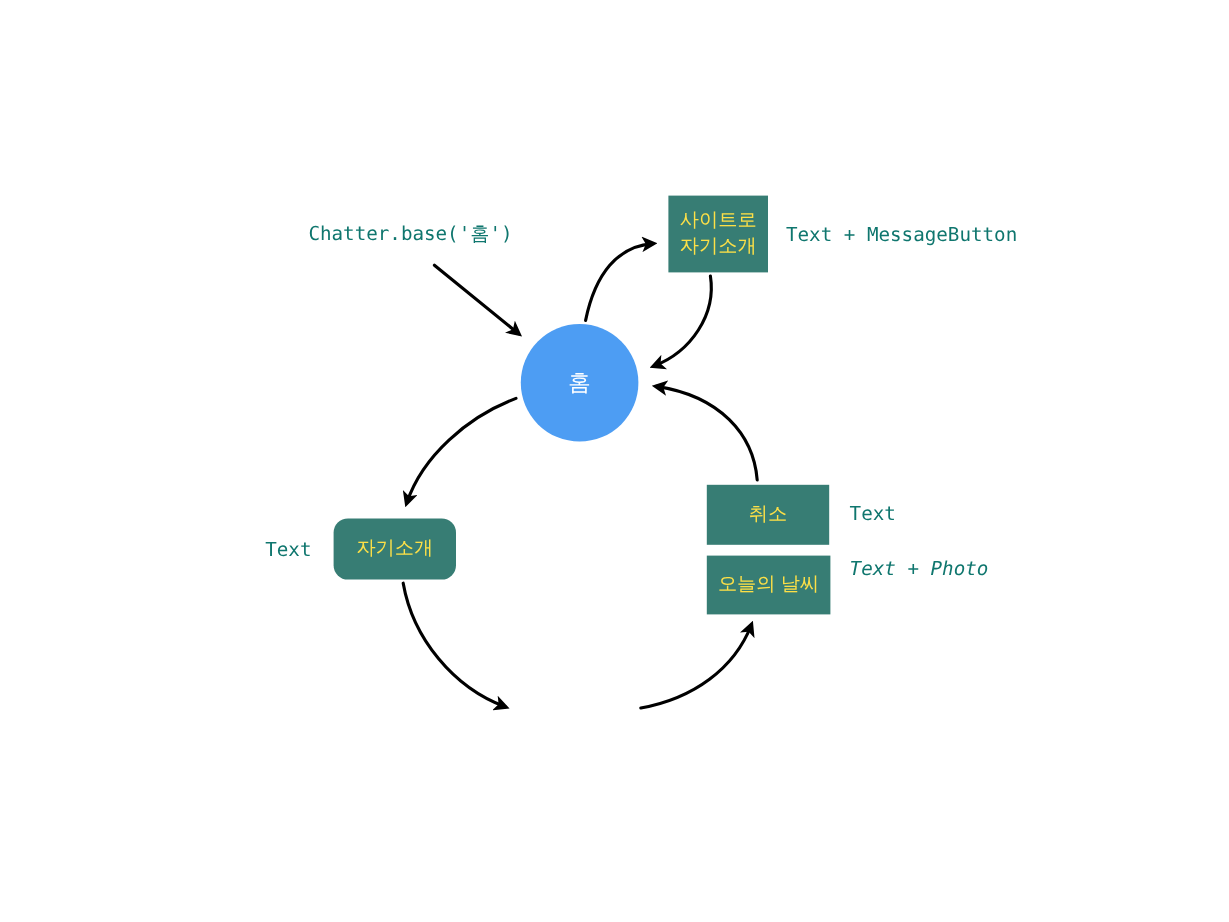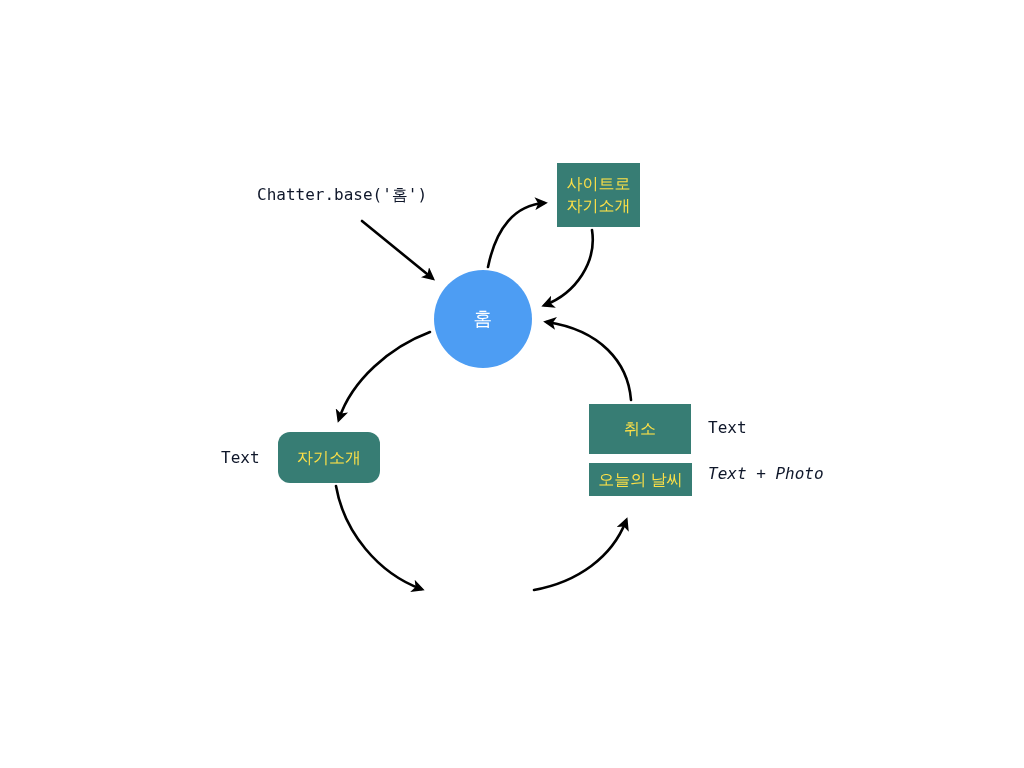--- a/index.html
+++ b/index.html
@@ -48,27 +48,27 @@
     flex-direction: column;
     align-items: center;
     justify-content: center;
     font-size: 16px;
     line-height: 22px;
     text-align: center;
   }
   .node-box.goto-site { left: 557px; top: 163px; width: 83px; height: 64px; }
   .node-box.self-intro { left: 278px; top: 432px; width: 102px; height: 51px; border-radius: 12px; }
   .node-box.cancel { left: 589px; top: 404px; width: 102px; height: 50px; text-align: right; }
-  .node-box.weather { left: 589px; top: 463px; width: 103px; height: 33px; }
+  .node-box.weather { left: 589px; top: 463px; width: 103px; height: 49px; }
   .annotation {
     position: absolute;
     font-family: "DejaVu Sans Mono", "Liberation Mono", monospace;
     font-size: 16px;
     line-height: 20px;
-    color: #0f172a;
+    color: #0f766e;
     white-space: pre;
   }
   .ann-chatter { left: 257px; top: 185px; }
   .ann-msgbtn { left: 655px; top: 186px; }
   .ann-text-left { left: 221px; top: 448px; }
   .ann-text-cancel { left: 708px; top: 418px; }
   .ann-text-photo { left: 708px; top: 464px; font-style: italic; }
 </style>
 </head>
 <body>
@@ -107,20 +107,21 @@
   <div class="node-box cancel">
     <span>취소</span>
   </div>
 
   <div class="node-box weather">
     <span>오늘의 날씨</span>
   </div>
 
   <div class="annotation ann-chatter">Chatter.base('홈')</div>
 
+  <div class="annotation ann-msgbtn">Text + MessageButton</div>
 
   <div class="annotation ann-text-left">Text</div>
 
   <div class="annotation ann-text-cancel">Text</div>
 
   <div class="annotation ann-text-photo">Text + Photo</div>
 
 </div>
 
 </body></html>

